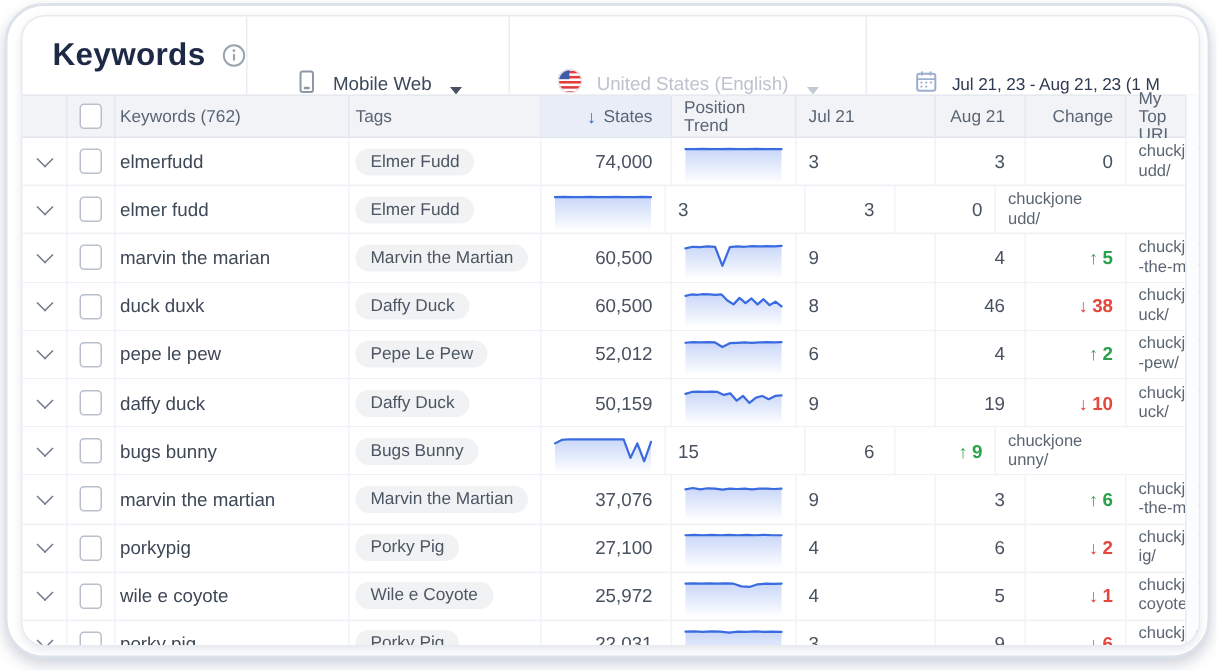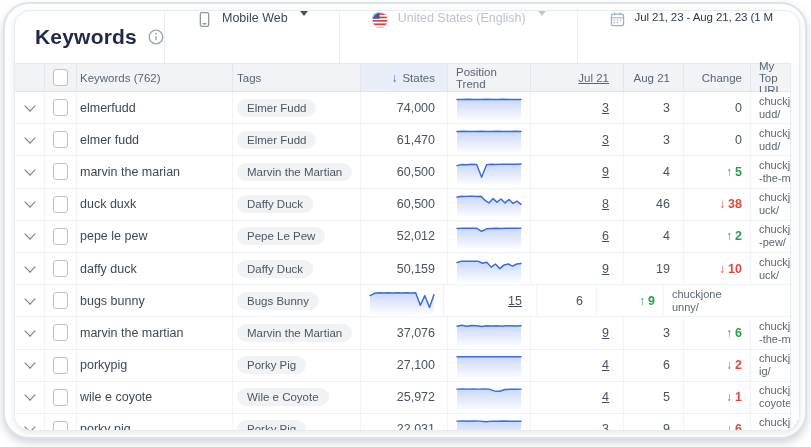--- a/index.html
+++ b/index.html
@@ -16,42 +16,42 @@
   .card{
     position:absolute;left:14px;top:10px;width:786px;height:421px;
     background:#fff;border:1px solid #e7ebf1;border-radius:16px;
     box-shadow:0 2px 6px rgba(140,150,170,.22);
     overflow:hidden;display:flex;flex-direction:column;box-sizing:border-box;
   }
   
   .topbar{height:52px;min-height:52px;display:flex;align-items:stretch;}
   .title-wrap{display:flex;align-items:center;gap:11px;padding-left:20px;}
   .page-title{font-size:21px;font-weight:600;color:#1e2945;letter-spacing:.2px;}
-  .tb-group{display:flex;align-items:flex-start;gap:9px;padding:0 31px;border-left:1px solid #eaedf2;
+  .tb-group{display:flex;align-items:flex-end;gap:9px;padding:0 31px;border-left:1px solid #eaedf2;
     font-size:12.5px;color:#3d485a;white-space:nowrap;cursor:pointer;}
   .tb-group.device{margin-left:auto;}
   .locale-label{color:#bcc3cd;}
   .date-label{color:#2e3a52;font-size:11.5px;letter-spacing:-.1px;}
   .caret{width:0;height:0;border-left:4px solid transparent;border-right:4px solid transparent;
     border-top:5px solid #4a5260;margin-left:3px;}
   .caret.gray{border-top-color:#c3c9d3;}
   
   .thead{display:flex;height:27px;min-height:27px;background:#f2f3f6;
     border-top:1px solid #e6eaef;border-bottom:1px solid #e1e6ec;
     font-size:11.5px;color:#5a6574;align-items:stretch;}
   .th,.cell{display:flex;align-items:center;box-sizing:border-box;height:100%;}
   .th{border-right:1px solid #e2e7ed;padding:0 8px;}
   .cell{border-right:1px solid #f0f3f7;padding:0 8px;}
   .col-chev{width:30px;min-width:30px;justify-content:center;}
   .col-check{width:32px;min-width:32px;justify-content:center;}
   .col-kw{width:156px;min-width:156px;padding-left:3px;}
   .col-tags{width:128px;min-width:128px;padding-left:4px;}
   .col-vol{width:87px;min-width:87px;justify-content:flex-end;padding-right:12px;}
   .col-trend{width:83px;min-width:83px;justify-content:center;}
-  .col-jul{width:93px;min-width:93px;justify-content:flex-end;padding-right:14px;text-decoration:underline;}
+  .col-jul{width:93px;min-width:93px;justify-content:flex-start;padding-right:14px;}
   .col-aug{width:60px;min-width:60px;justify-content:flex-end;padding-right:13px;}
   .col-chg{width:67px;min-width:67px;justify-content:flex-end;padding-right:8px;}
   .col-url{flex:1;border-right:none;padding-left:8px;}
   .th.col-vol{background:#e8edf8;gap:5px;}
   .sort-arrow{color:#3a6be0;font-weight:700;font-size:12px;}
   .tbody{flex:1;display:flex;flex-direction:column;position:relative;}
   .row{display:flex;height:31.2px;min-height:31.2px;border-bottom:1px solid #eef1f5;
     align-items:stretch;font-size:12.5px;color:#3e4856;background:#fff;}
   .row:last-child{border-bottom:none;}
   .chev{width:7px;height:7px;border-right:1.7px solid #6e7886;border-bottom:1.7px solid #6e7886;
@@ -221,23 +221,20 @@
     </div>
     <div class="cell col-check">
       <span class="cbox"></span>
     </div>
     <div class="cell col-kw">
       <span>elmer fudd</span>
     </div>
     <div class="cell col-tags">
       <span class="pill">Elmer Fudd</span>
     </div>
-    <div class="cell col-vol">
-      <span class="numtxt">61,470</span>
-    </div>
     <div class="cell col-trend">
       <svg class="spark" width="67" height="26" viewBox="0 0 67 26">
             <path d="M1.0,4.3L6.9,4.1L12.8,4.3L18.7,4.3L24.6,4.1L30.5,4.3L36.5,4.3L42.4,4.1L48.3,4.3L54.2,4.3L60.1,4.1L66.0,4.3L66.0,26L1.0,26Z" fill="url(#sparkgrad)"></path>
             <path d="M1.0,4.3L6.9,4.1L12.8,4.3L18.7,4.3L24.6,4.1L30.5,4.3L36.5,4.3L42.4,4.1L48.3,4.3L54.2,4.3L60.1,4.1L66.0,4.3" fill="none" stroke="#3a6be0" stroke-width="1.5" stroke-linejoin="round" stroke-linecap="round"></path>
           </svg>
     </div>
     <div class="cell col-jul">
       <span class="numtxt">3</span>
     </div>
     <div class="cell col-aug">

